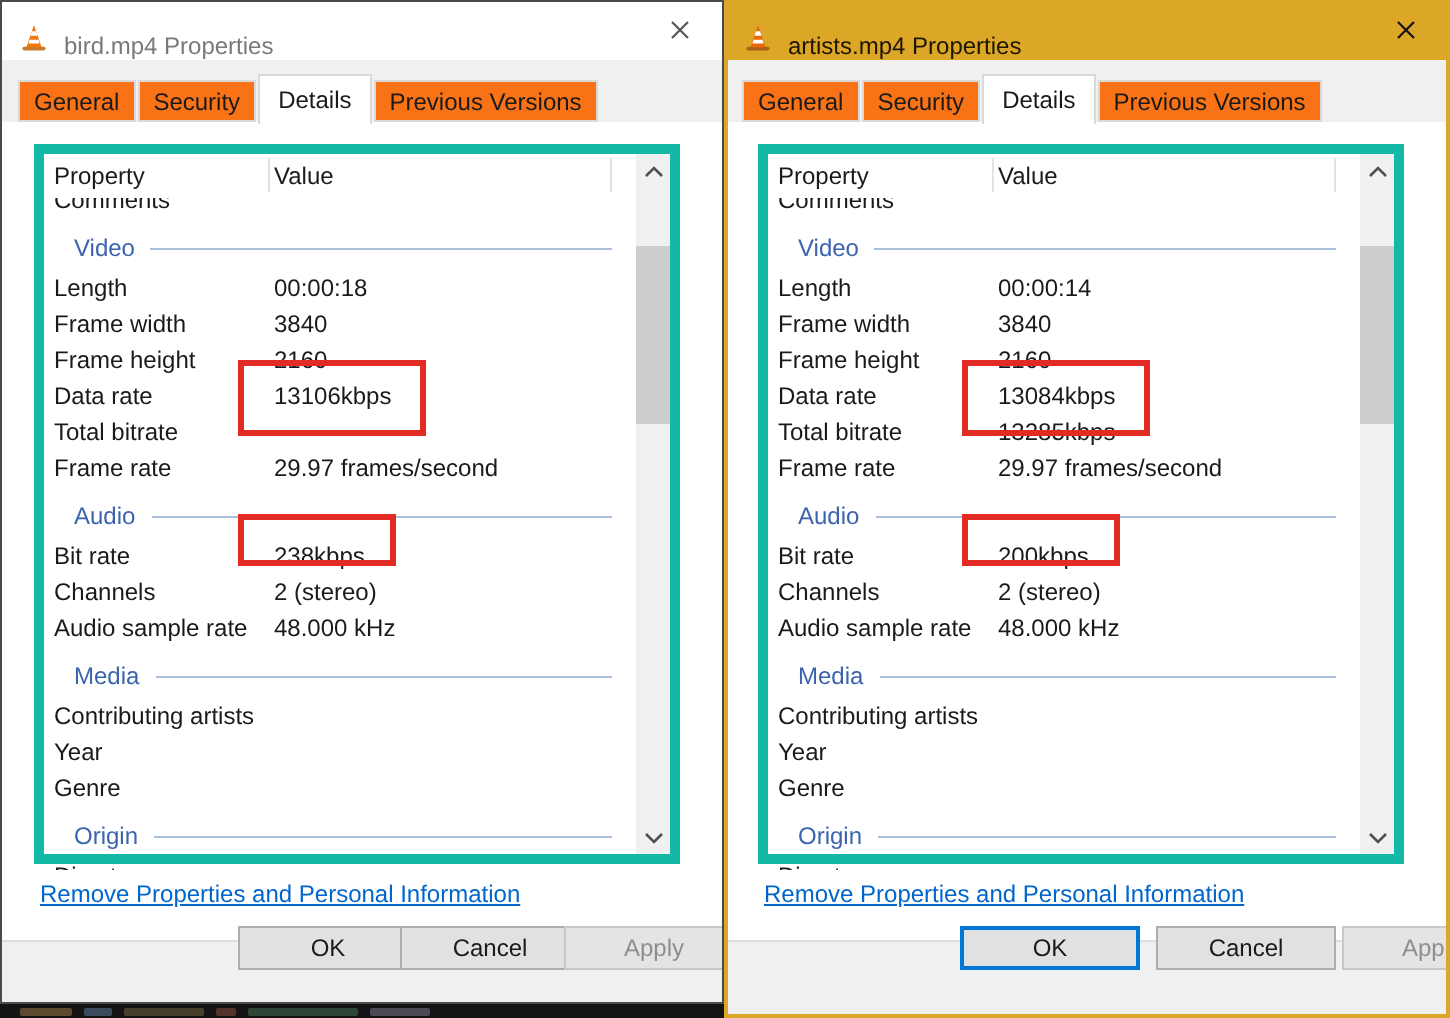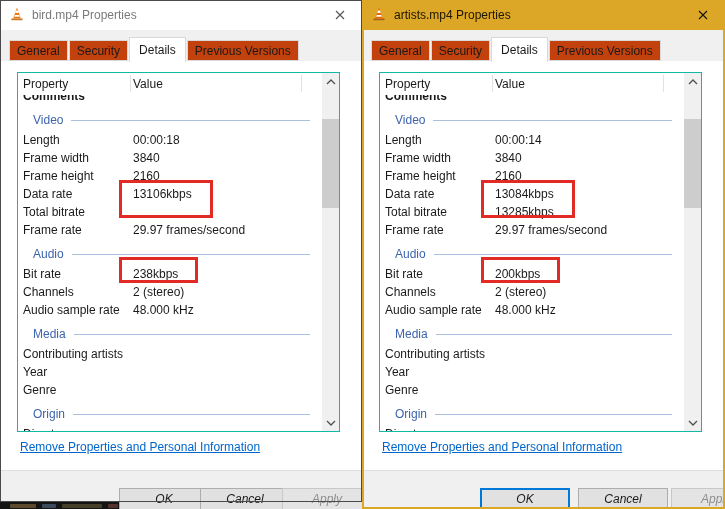--- a/index.html
+++ b/index.html
@@ -16,61 +16,61 @@
   .stage{position:relative;width:725px;height:509px;}
 
   
   .win{position:absolute;top:0;background:#F0F0F0;}
   .win-left{left:0;width:362px;height:502px;z-index:1;}
   .win-right{left:362px;width:363px;height:509px;z-index:2;}
   .frame{position:absolute;inset:0;pointer-events:none;z-index:9;}
   .win-left .frame{border:1px solid #4a4a4a;}
   .win-right .frame{border:2px solid var(--active-titlebar);}
 
-  .titlebar{position:absolute;top:0;left:0;right:0;height:30px;display:flex;align-items:center;padding-left:9px;}
+  .titlebar{position:absolute;top:0;left:0;right:0;height:30px;display:flex;align-items:flex-end;padding-left:9px;}
   .win-left .titlebar{background:#FFFFFF;color:#7a7a7a;}
   .win-right .titlebar{background:var(--active-titlebar);color:#1e1600;}
   .titlebar .title{margin-left:7px;}
   .close{position:absolute;top:0;right:0;width:45px;height:30px;display:flex;align-items:center;justify-content:center;}
   .win-left .close{color:#555;}
   .win-right .close{color:#141414;}
 
   .tabbar{position:absolute;top:30px;left:0;right:0;height:31px;display:flex;align-items:flex-end;padding-left:9px;}
-  .tab{height:21px;line-height:20px;padding:0 7px;background:#c2410c;border:1px solid #D9D9D9;margin-right:1px;white-space:nowrap;}
+  .tab{height:21px;line-height:20px;padding:0 7px;background:#f97316;border:1px solid #D9D9D9;margin-right:1px;white-space:nowrap;}
   .tab--active{position:relative;z-index:3;height:25px;line-height:24px;padding:0 9px;background:#fff;border-bottom:none;margin-bottom:-1px;text-align:center;}
 
   .page{position:absolute;top:61px;left:1px;right:1px;height:409px;background:#fff;}
   .btnstrip{position:absolute;top:470px;left:1px;right:1px;bottom:1px;background:#F0F0F0;border-top:1px solid #DFDFDF;}
 
   
-  .listbox{position:absolute;left:17px;top:72px;width:323px;height:360px;background:#fff;border:1px solid #14b8a6;z-index:2;}
+  .listbox{position:absolute;left:17px;top:72px;width:323px;height:360px;background:#fff;border:5px solid #14b8a6;z-index:2;}
   .list-header{position:relative;height:22px;display:flex;align-items:center;}
   .list-header .hp{padding-left:5px;width:115px;}
   .hsep{position:absolute;top:2px;bottom:3px;width:1px;background:#E2E2E2;}
   .hsep-1{left:112px;}.hsep-2{left:283px;}
   .list-content{position:relative;height:336px;overflow:hidden;padding-right:17px;}
-  .clip-top{height:10px;overflow:hidden;position:relative;font-weight:bold;}
+  .clip-top{height:10px;overflow:hidden;position:relative;}
   .clip-top span{position:absolute;top:-6px;left:5px;}
   .sec-head{display:flex;align-items:center;margin-top:4px;height:22px;}
   .sec-title{margin-left:15px;color:var(--section-blue);}
   .sec-line{flex:1;height:1px;background:var(--section-line);margin:0 12px 0 8px;}
   .prow{display:flex;height:18px;align-items:center;}
   .plabel{padding-left:5px;width:115px;white-space:nowrap;}
   .pvalue{flex:1;white-space:nowrap;}
 
   
   .scrollbar{position:absolute;top:0;right:0;bottom:0;width:17px;background:#F0F0F0;display:flex;flex-direction:column;}
   .sb-btn{height:17px;display:flex;align-items:center;justify-content:center;background:#F0F0F0;}
   .sb-track{flex:1;position:relative;}
   .sb-thumb{position:absolute;left:0;right:0;top:29px;height:89px;background:#CDCDCD;}
 
   
   .remove-link{position:absolute;left:20px;top:440px;color:var(--link-blue);text-decoration:underline;cursor:pointer;z-index:3;}
-  .btn{position:absolute;top:488px;width:90px;height:22px;display:flex;align-items:center;justify-content:center;
-       background:#E1E1E1;border:1px solid #ADADAD;z-index:3;font-style:italic;}
+  .btn{position:absolute;top:463px;width:90px;height:22px;display:flex;align-items:center;justify-content:center;
+       background:#E1E1E1;border:1px solid #ADADAD;z-index:3;}
   .btn--default{border:2px solid var(--focus-blue);}
   .btn--disabled{background:#E4E4E4;border:1px solid #C8C8C8;color:#8E8E8E;}
   .w0-ok{left:119px;}.w0-cancel{left:200px;}.w0-apply{left:282px;}
   .w1-ok{left:118px;}.w1-cancel{left:216px;}.w1-apply{left:309px;}
 
   
   .hlbox{position:absolute;border:3px solid var(--highlight-red);z-index:6;}
   .hl-rate{left:119px;top:180px;width:94px;height:38px;}
   .hl-audio{left:119px;top:257px;width:79px;height:26px;}
 

